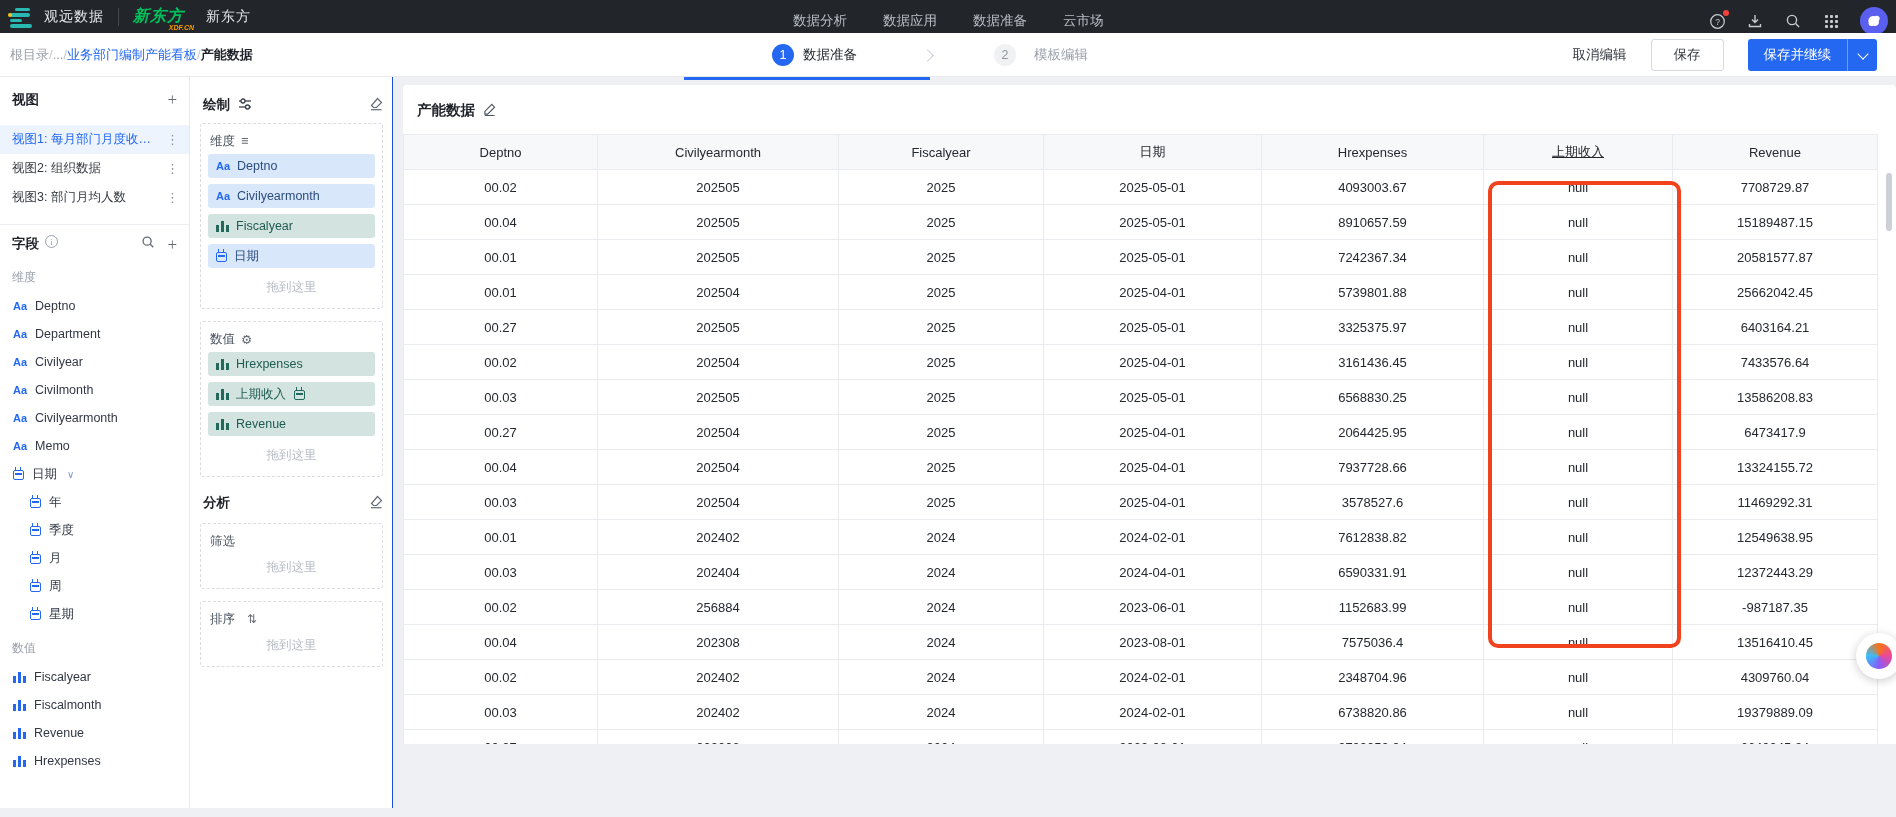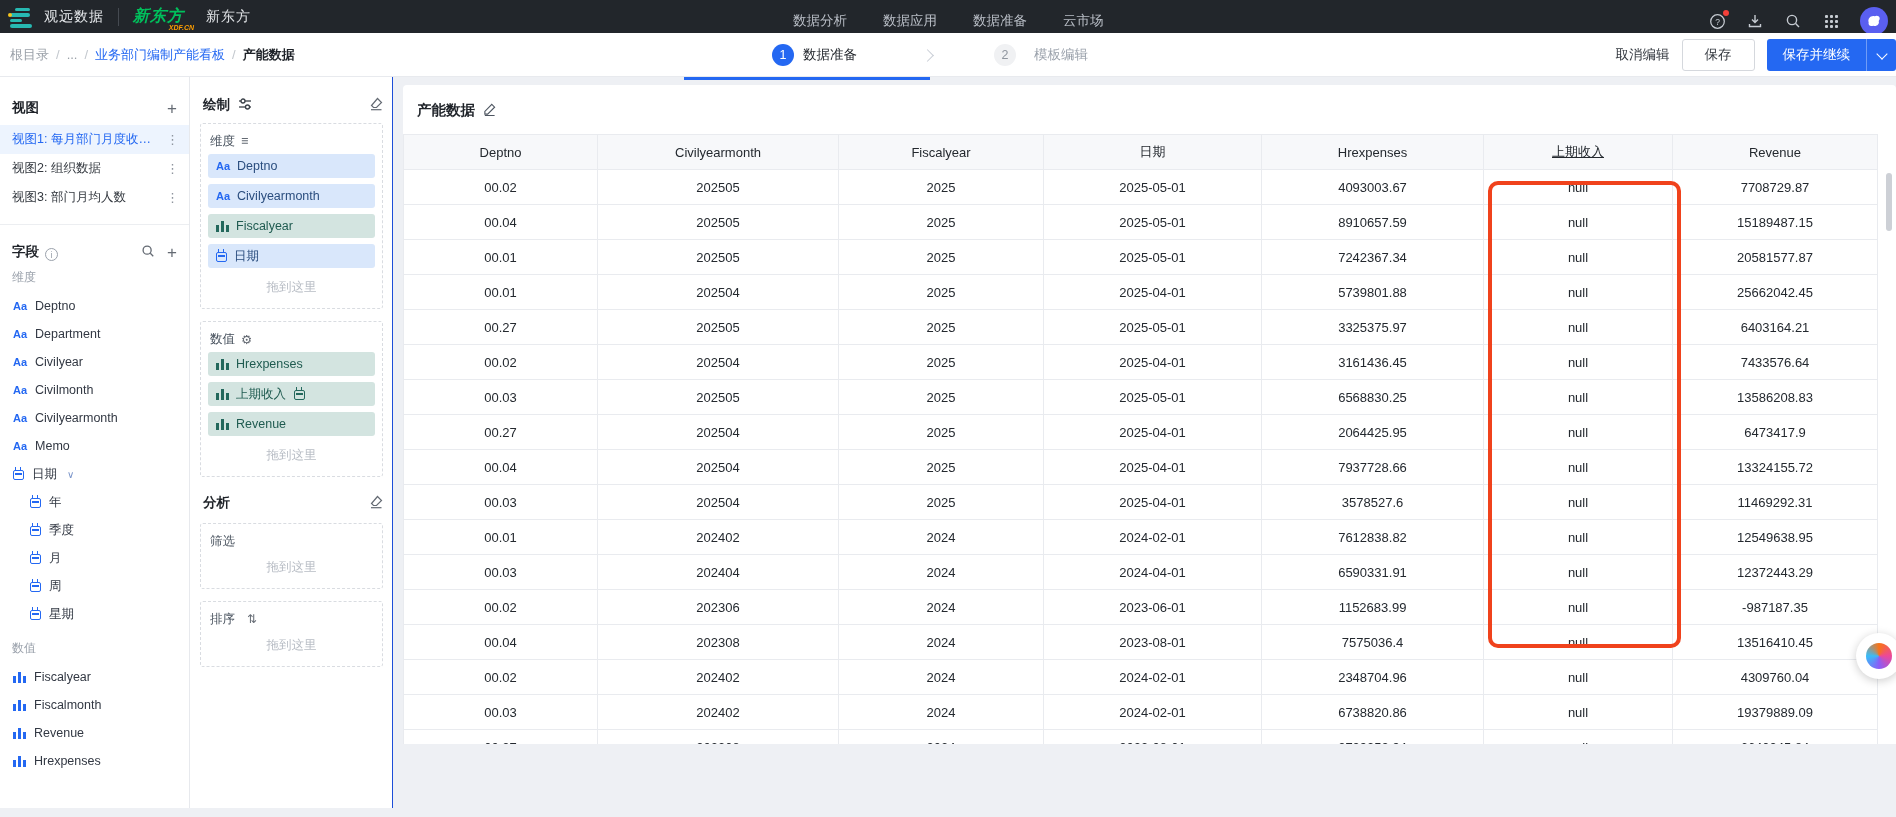--- a/index.html
+++ b/index.html
@@ -23,43 +23,43 @@
   .tb-icons { position:absolute; right:8px; top:0; height:42px; display:flex; align-items:center; gap:20px; color:#c6cbd2; }
   .tb-ic { width:18px; height:18px; position:relative; display:flex; align-items:center; justify-content:center; }
   .red-dot { position:absolute; top:-2px; right:-3px; width:6px; height:6px; border-radius:50%; background:#f3403a; }
   .grid-dots { width:14px; height:14px; position:relative; }
   .grid-dots::before { content:""; position:absolute; left:1px; top:1px; width:2.5px; height:2.5px; background:currentColor; border-radius:1px;
     box-shadow:5px 0 0 currentColor,10px 0 0 currentColor,0 5px 0 currentColor,5px 5px 0 currentColor,10px 5px 0 currentColor,0 10px 0 currentColor,5px 10px 0 currentColor,10px 10px 0 currentColor; }
   .avatar { width:28px; height:28px; border-radius:50%; background:#5a5ff0; display:flex; align-items:center; justify-content:center; }
 
   
   .pagehead { height:44px; background:#fff; border-bottom:1px solid #e8eaee; display:flex; align-items:center; position:relative; padding:0 10px; }
-  .crumbs { display:flex; align-items:center; gap:7px; font-size:13px; }
+  .crumbs { display:flex; align-items:center; font-size:13px; }
   .crumb-muted { color:#9aa0a8; }
   .crumb-sep { color:#c2c7cd; }
   .crumb-link { color:#2468f2; cursor:pointer; }
   .crumb-current { color:#1f2329; font-weight:bold; }
   .stepper { position:absolute; left:772px; top:0; height:44px; display:flex; align-items:center; }
   .step-circle { width:22px; height:22px; border-radius:50%; background:#2468f2; color:#fff; font-size:12.5px; display:flex; align-items:center; justify-content:center; margin-right:9px; }
   .step-circle.inactive { background:#f0f1f3; color:#8f959e; }
   .step-label { font-size:13.5px; color:#1f2329; }
   .step-label.inactive { color:#9aa1ab; }
   .step-chev { width:9px; height:9px; border-top:1.5px solid #c9ced6; border-right:1.5px solid #c9ced6; transform:rotate(45deg); margin:0 62px 0 66px; }
-  .head-actions { position:absolute; right:0; top:0; height:44px; display:flex; align-items:center; gap:12px; }
+  .head-actions { position:absolute; right:19px; top:0; height:44px; display:flex; align-items:center; gap:24px; }
   .txt-btn { color:#33383f; font-size:13.5px; cursor:pointer; }
   .btn { height:32px; border:1px solid #d5d8dd; border-radius:3px; background:#fff; color:#33383f; font-size:13.5px; padding:0 22px; display:flex; align-items:center; cursor:pointer; }
   .split-btn { height:32px; border-radius:3px; background:#2468f2; color:#fff; display:flex; align-items:stretch; overflow:hidden; cursor:pointer; }
   .split-main { padding:0 16px; display:flex; align-items:center; font-size:13.5px; }
   .split-caret { width:30px; border-left:1px solid rgba(255,255,255,.35); display:flex; align-items:center; justify-content:center; }
   .caret-down { width:8px; height:8px; border-left:1.5px solid #fff; border-bottom:1.5px solid #fff; transform:rotate(-45deg); margin-top:-3px; }
 
   
   .content { display:flex; height:731px; }
   .sidebar { width:190px; background:#fff; border-right:1px solid #e7e9ed; padding-top:14px; overflow:hidden; }
-  .sec-head { display:flex; align-items:flex-end; padding:0 12px; height:26px; }
+  .sec-head { display:flex; align-items:flex-start; padding:0 12px; height:26px;font-family:Liberation Serif, serif; }
   .sec-title { font-weight:bold; font-size:13.5px; color:#1f2329; }
   .sec-tools { margin-left:auto; display:flex; align-items:center; gap:12px; color:#646a73; }
   .plus { font-size:17px; color:#646a73; line-height:1; cursor:pointer; }
   .info-circ { width:13px; height:13px; border:1px solid #9aa1ab; border-radius:50%; color:#9aa1ab; font-size:9px; display:inline-flex; align-items:center; justify-content:center; margin-left:6px; font-style:normal; }
   .view-item { height:29px; display:flex; align-items:center; padding:0 10px 0 12px; font-size:12.5px; color:#33383f; cursor:pointer; margin-top:0; }
   .view-item.active { color:#2468f2; background:#edf4fe; }
   .view-item .vlabel { white-space:nowrap; overflow:hidden; text-overflow:ellipsis; flex:1; }
   .kebab { color:#8f959e; font-size:13px; padding-left:6px; cursor:pointer; }
   .sb-divider { height:1px; background:#eceef1; margin:12px 0 10px; }
   .group-label { color:#9aa1ab; font-size:12px; padding:8px 12px 6px; }
@@ -554,21 +554,21 @@
               <td>00.03</td>
               <td>202404</td>
               <td>2024</td>
               <td>2024-04-01</td>
               <td>6590331.91</td>
               <td>null</td>
               <td>12372443.29</td>
             </tr>
             <tr>
               <td>00.02</td>
-              <td>202306</td>
+              <td>256884</td>
               <td>2024</td>
               <td>2023-06-01</td>
               <td>1152683.99</td>
               <td>null</td>
               <td>-987187.35</td>
             </tr>
             <tr>
               <td>00.04</td>
               <td>202308</td>
               <td>2024</td>

